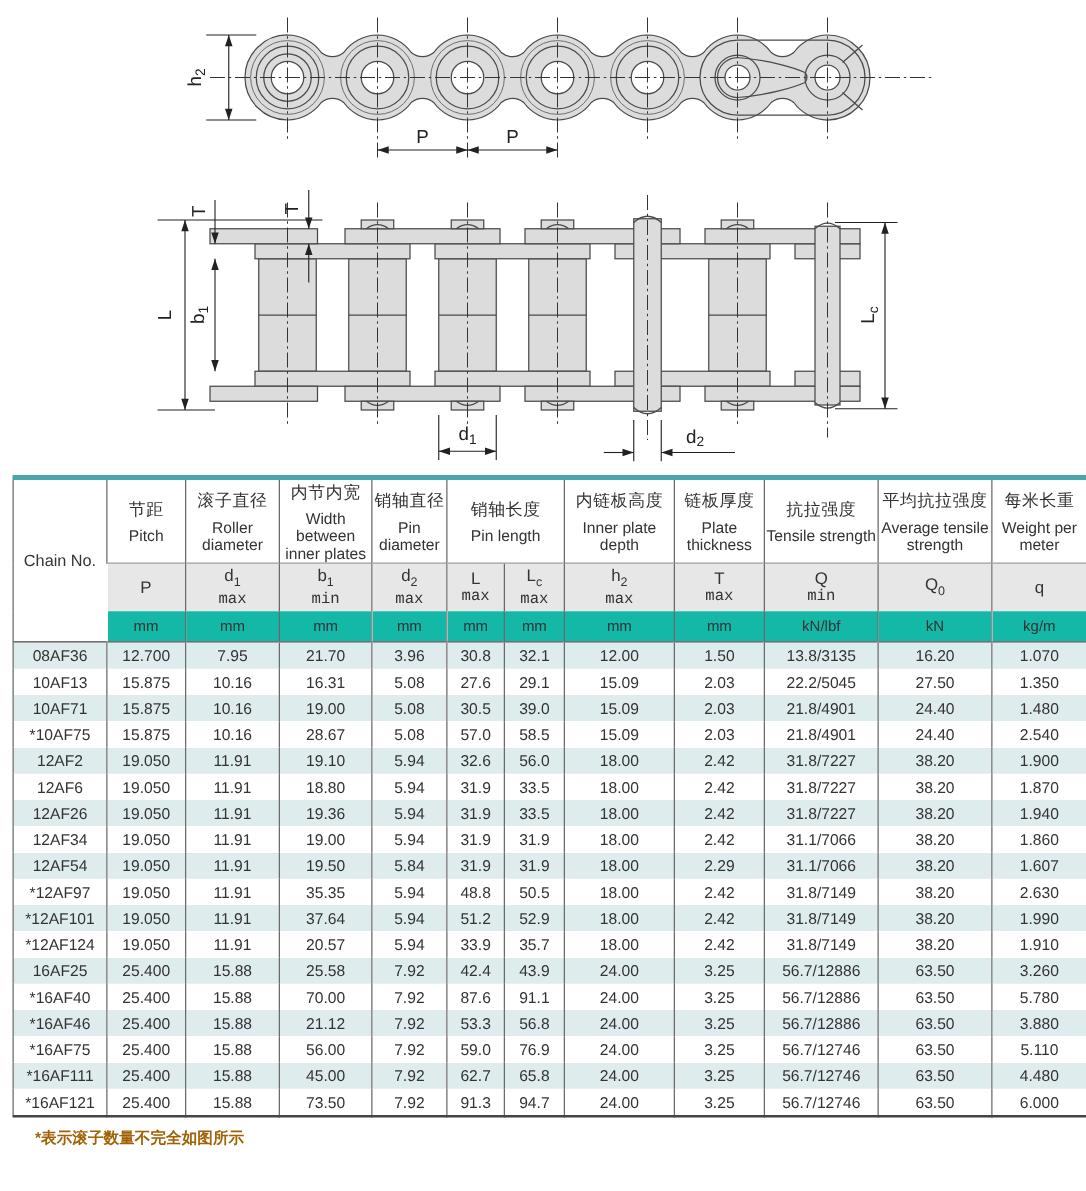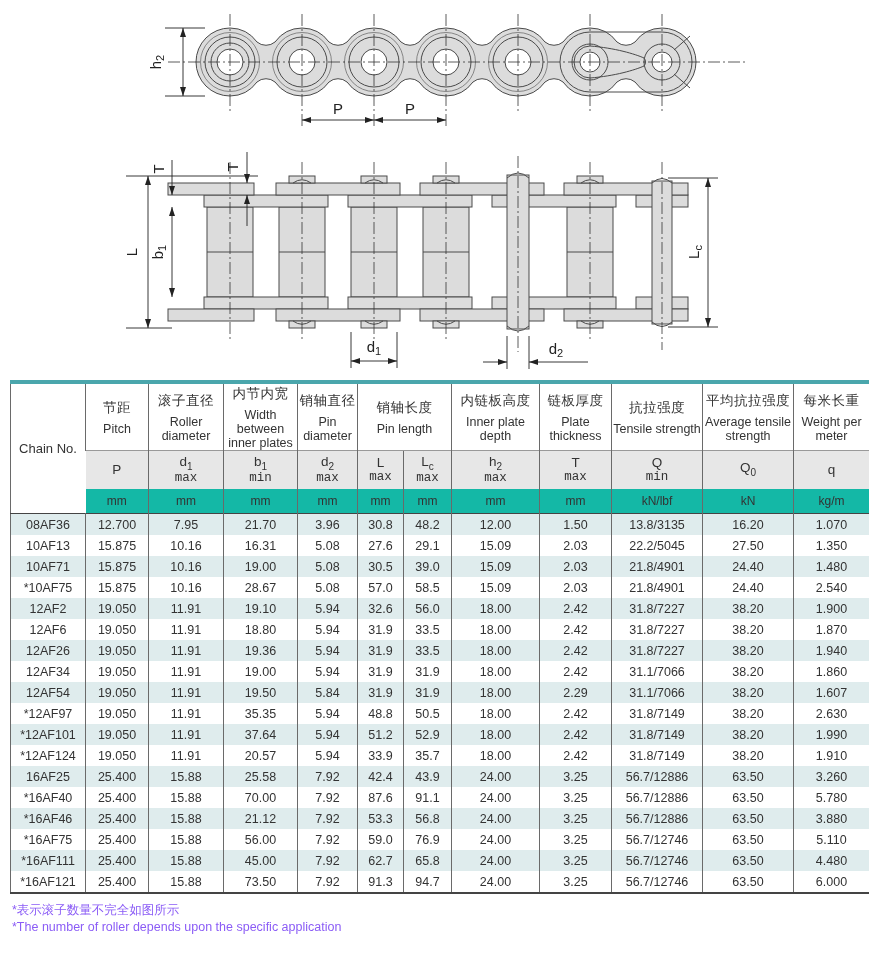--- a/index.html
+++ b/index.html
@@ -32,21 +32,21 @@
                  border-top:1px solid #999;}
   .sym{font-size:13.5px;line-height:1.05;}
   .sym sub{font-size:10px;}
   .lim{font-size:12.5px;line-height:1.05;font-family:Liberation Mono, monospace;}
   .unit-row th{height:24px;font-size:12px;background:#14b8a6;vertical-align:middle;}
   thead{border-bottom:1.5px solid #444;}
   tbody td{height:21px;font-size:12.5px;vertical-align:middle;}
   tbody tr:nth-child(odd){background:var(--row-band);}
   tbody tr:nth-child(even){background:#fff;}
 
-  .footnotes{margin:8px 0 0 12px;font-size:12.5px;line-height:1.35;color:#8b5cf6;}
+  .footnotes{margin:8px 0 0 28px;font-size:12.5px;line-height:1.35;color:#a16207;font-weight:bold;}
 </style>
 </head>
 <body>
 
 <div class="page">
 
   <svg class="drawing-area" width="869" height="380" viewBox="0 0 869 380">
 
     <g stroke="#4a4a4a" stroke-width="1" fill="none">
 
@@ -370,21 +370,21 @@
           </tr>
         </thead>
       <tbody>
           <tr class="table-row">
             <td class="chain-no-cell">08AF36</td>
             <td class="data-cell">12.700</td>
             <td class="data-cell">7.95</td>
             <td class="data-cell">21.70</td>
             <td class="data-cell">3.96</td>
             <td class="data-cell">30.8</td>
-            <td class="data-cell">48.2</td>
+            <td class="data-cell">32.1</td>
             <td class="data-cell">12.00</td>
             <td class="data-cell">1.50</td>
             <td class="data-cell">13.8/3135</td>
             <td class="data-cell">16.20</td>
             <td class="data-cell">1.070</td>
           </tr>
           <tr class="table-row">
             <td class="chain-no-cell">10AF13</td>
             <td class="data-cell">15.875</td>
             <td class="data-cell">10.16</td>
@@ -621,16 +621,15 @@
             <td class="data-cell">56.7/12746</td>
             <td class="data-cell">63.50</td>
             <td class="data-cell">6.000</td>
           </tr>
         </tbody>
     </table>
   </div>
 
   <div class="footnotes">
     <div>*表示滚子数量不完全如图所示</div>
-    <div>*The number of roller depends upon the specific application</div>
   </div>
 
 </div>
 
 </body></html>

